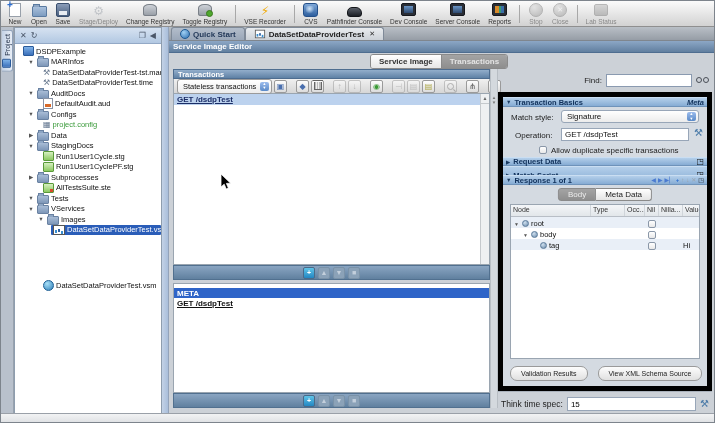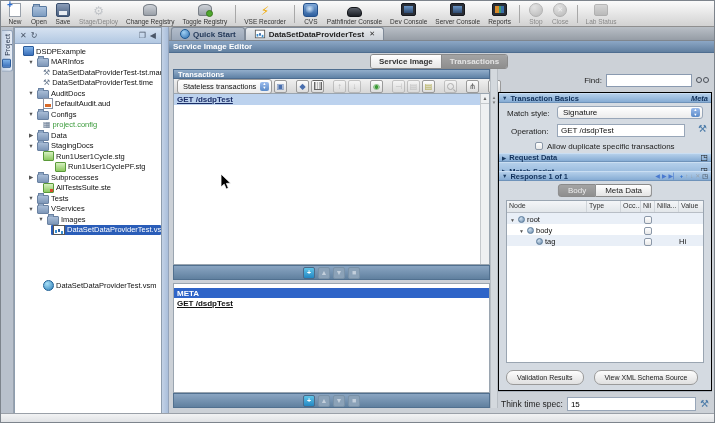--- a/index.html
+++ b/index.html
@@ -122,21 +122,21 @@
   
   #v-splitter{position:absolute;top:16px;left:321px;width:8px;height:339px;background:#d4d9de;border-left:1px solid #b8bec4;border-right:1px solid #b8bec4;box-sizing:border-box;}
   #v-splitter .spl-arrows{position:absolute;top:26px;left:0;right:0;text-align:center;font-size:4.5px;color:#777;line-height:5px;}
   
   #inspector{position:absolute;top:16px;left:329px;right:2px;height:347px;}
   #find-row{position:absolute;top:0;left:0;right:0;height:23px;display:flex;align-items:center;justify-content:flex-end;gap:4px;padding-right:3px;font-size:8px;color:#222;box-sizing:border-box;}
   #find-input{width:86px;height:13px;border:1px solid #8a9ab0;background:#fff;font-size:8px;box-sizing:border-box;font-family:inherit;}
   .binoc{width:13px;height:8px;position:relative;flex:none;}
   .binoc::before,.binoc::after{content:"";position:absolute;top:0;width:6px;height:6px;border:1.5px solid #4a4f58;border-radius:50%;box-sizing:border-box;}
   .binoc::before{left:0;} .binoc::after{right:0;}
-  #ins-panel{position:absolute;top:23px;left:0;right:0;bottom:25px;border:1px solid #000000;background:#d5dbe2;box-sizing:border-box;}
+  #ins-panel{position:absolute;top:23px;left:0;right:0;bottom:25px;border:5px solid #000000;background:#d5dbe2;box-sizing:border-box;}
   .sec-h{background:linear-gradient(#b4cfea,#86acd4);border-top:1px solid #cadef2;border-bottom:1px solid #6f93ba;color:#10305a;
     font-size:7.5px;font-weight:bold;display:flex;align-items:center;padding:0 3px;gap:3px;box-sizing:border-box;}
   .twist{font-size:5.5px;color:#1a3a60;}
   .flexsp{flex:1;}
   .meta-link{font-style:italic;font-weight:bold;font-size:7.5px;color:#10305a;}
   .expand-ico{color:#111;font-size:8px;line-height:8px;}
   #tb-header{position:absolute;top:0;left:0;right:0;height:10px;}
   #tb-body{position:absolute;top:10px;left:0;right:0;height:50px;font-size:8px;color:#222;}
   .lblrow{position:absolute;white-space:nowrap;}
   .combo2{position:absolute;height:13px;background:linear-gradient(#fff,#ececec);border:1px solid #98a6b8;border-radius:3px;
@@ -360,21 +360,21 @@
             <span>StagingDocs</span>
           </span>
         </div>
         <div class="trrow" style="padding-left: 22px;">
           <span class="arr sp"></span>
           <span class="selwrap">
             <span class="ti ti-stg"></span>
             <span>Run1User1Cycle.stg</span>
           </span>
         </div>
-        <div class="trrow" style="padding-left: 34px;">
+        <div class="trrow" style="padding-left: 22px;">
           <span class="arr sp"></span>
           <span class="selwrap">
             <span class="ti ti-stg"></span>
             <span>Run1User1CyclePF.stg</span>
           </span>
         </div>
         <div class="trrow" style="padding-left: 12px;">
           <span class="arr">▶</span>
           <span class="selwrap">
             <span class="ti ti-folder"></span>

